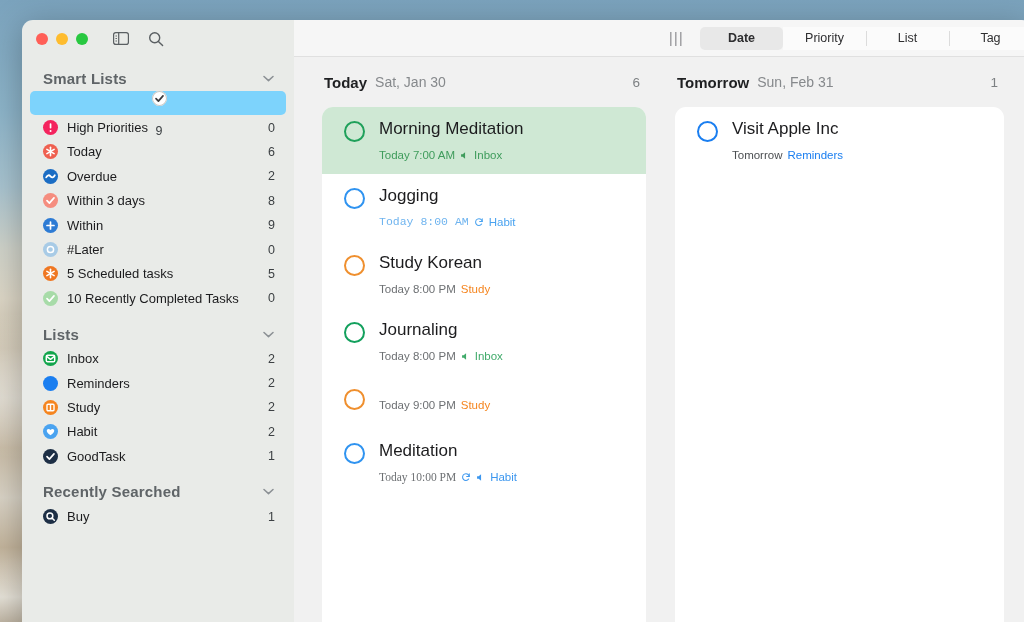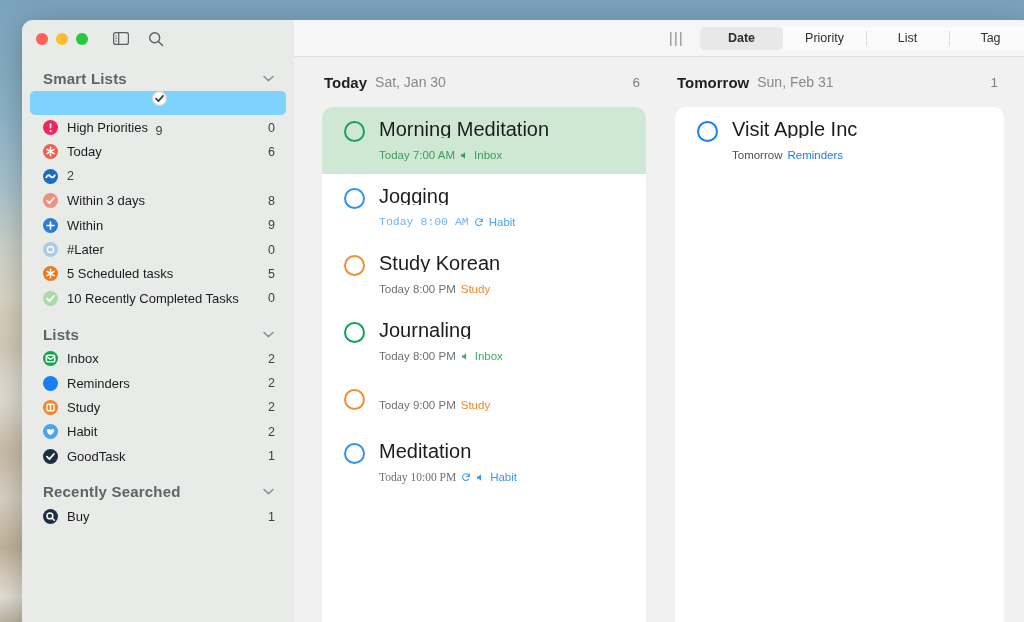--- a/index.html
+++ b/index.html
@@ -208,21 +208,21 @@
   .task.hl { background: #cfe8d4; }
   .task .ring {
     width: 21px; height: 21px;
     border-radius: 50%;
     border: 2px solid #999;
     flex: 0 0 21px;
     margin-top: 1px;
   }
   .task .body { min-width: 0; flex: 1; }
   .task .title {
-    font-size: 20px;
+    font-size: 17px;
     color: #1c1c1e;
     line-height: 18px;
     white-space: nowrap;
     overflow: hidden;
     text-overflow: ellipsis;
   }
   .task .meta {
     margin-top: 10px;
     font-size: 11.5px;
     line-height: 14px;
@@ -306,20 +306,21 @@
           </span>
           <span class="lbl">Today</span>
           <span class="cnt">6</span>
         </div>
         <div class="sb-row">
           <span class="ic circ" style="background: rgb(27, 109, 196);">
             <svg width="15" height="15" viewBox="0 0 15 15" fill="none" stroke="#ffffff" stroke-width="1.8" stroke-linecap="round">
               <path d="M3.2 8.4 Q5.3 4.8 7.5 7.3 Q9.7 9.8 11.8 6.2"></path>
             </svg>
           </span>
+          <span class="lbl">Overdue</span>
           <span class="cnt">2</span>
         </div>
         <div class="sb-row">
           <span class="ic circ" style="background: rgb(245, 141, 127);">
             <svg width="15" height="15" viewBox="0 0 15 15" fill="none" stroke="#ffffff" stroke-width="1.7" stroke-linecap="round" stroke-linejoin="round">
               <polyline points="4,7.7 6.4,10.1 11,4.9"></polyline>
             </svg>
           </span>
           <span class="lbl">Within 3 days</span>
           <span class="cnt">8</span>

